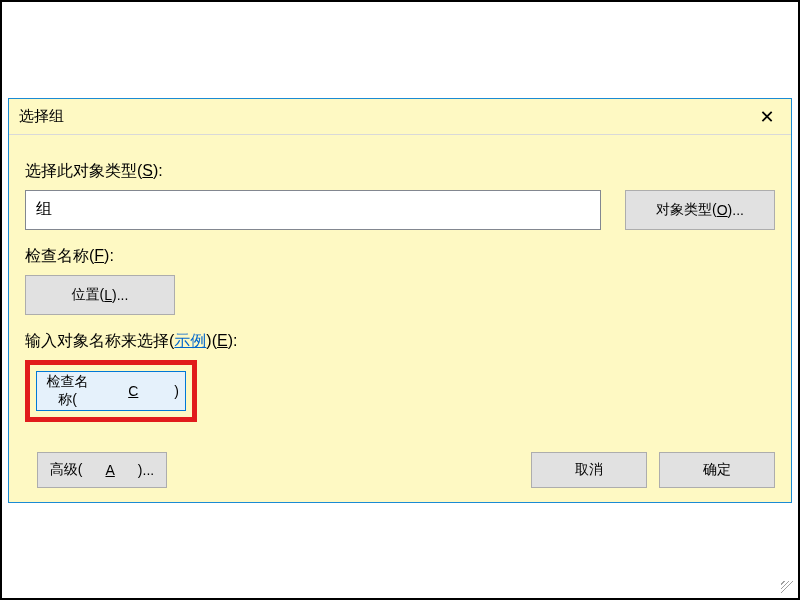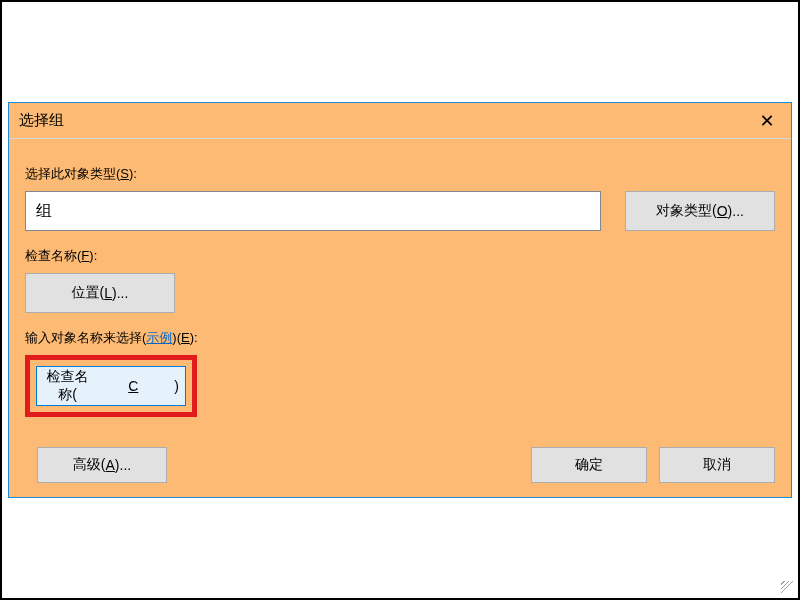--- a/index.html
+++ b/index.html
@@ -16,21 +16,21 @@
     border: 2px solid #000;
     position: relative;
     display: flex;
     align-items: center;
     justify-content: center;
     background: #fff;
   }
   .dialog {
     width: 784px;
     border: 1px solid #1a8bd4;
-    background: #fdba74;
+    background: #fef9c3;
     display: flex;
     flex-direction: column;
   }
   .titlebar {
     height: 36px;
     display: flex;
     align-items: center;
     padding: 0 0 0 10px;
     border-bottom: 1px solid #d9d9d9;
     position: relative;
@@ -48,21 +48,21 @@
     align-items: center;
     justify-content: center;
     font-size: 18px;
     font-family: Arial, sans-serif;
     cursor: default;
   }
   .content {
     padding: 14px 16px 14px 16px;
   }
   .label {
-    font-size: 13px;
+    font-size: 16px;
     margin: 16px 0 8px 0;
   }
   .label:first-child { margin-top: 12px; }
   .label .accel { text-decoration: underline; }
   .row {
     display: flex;
     align-items: flex-start;
     gap: 24px;
   }
   .field-box {
@@ -116,20 +116,21 @@
     margin-top: 30px;
   }
   .footer .spacer { flex: 1; }
   .footer .btn {
     width: 116px;
     height: 36px;
     margin-left: 12px;
   }
   .footer .btn.adv {
     width: 130px;
+    gap: 23px;
   }
   .resize-grip {
     position: absolute;
     right: 3px;
     bottom: 3px;
     width: 14px;
     height: 14px;
     background:
       linear-gradient(135deg, transparent 0 2px, #a0a0a0 2px 3px, transparent 3px 5px, #a0a0a0 5px 6px, transparent 6px 8px, #a0a0a0 8px 9px, transparent 9px);
   }
@@ -187,21 +188,21 @@
         </span>
       </div>
 
       <div class="footer">
         <button class="btn adv">
           <span>高级(</span>
             <span class="accel">A</span>
             <span>)...</span>
         </button>
         <span class="spacer"></span>
+        <button class="btn">取消</button>
         <button class="btn">确定</button>
-        <button class="btn">取消</button>
       </div>
 
     </div>
 
     <div class="resize-grip"></div>
   </div>
 </div>
 
 </body></html>

